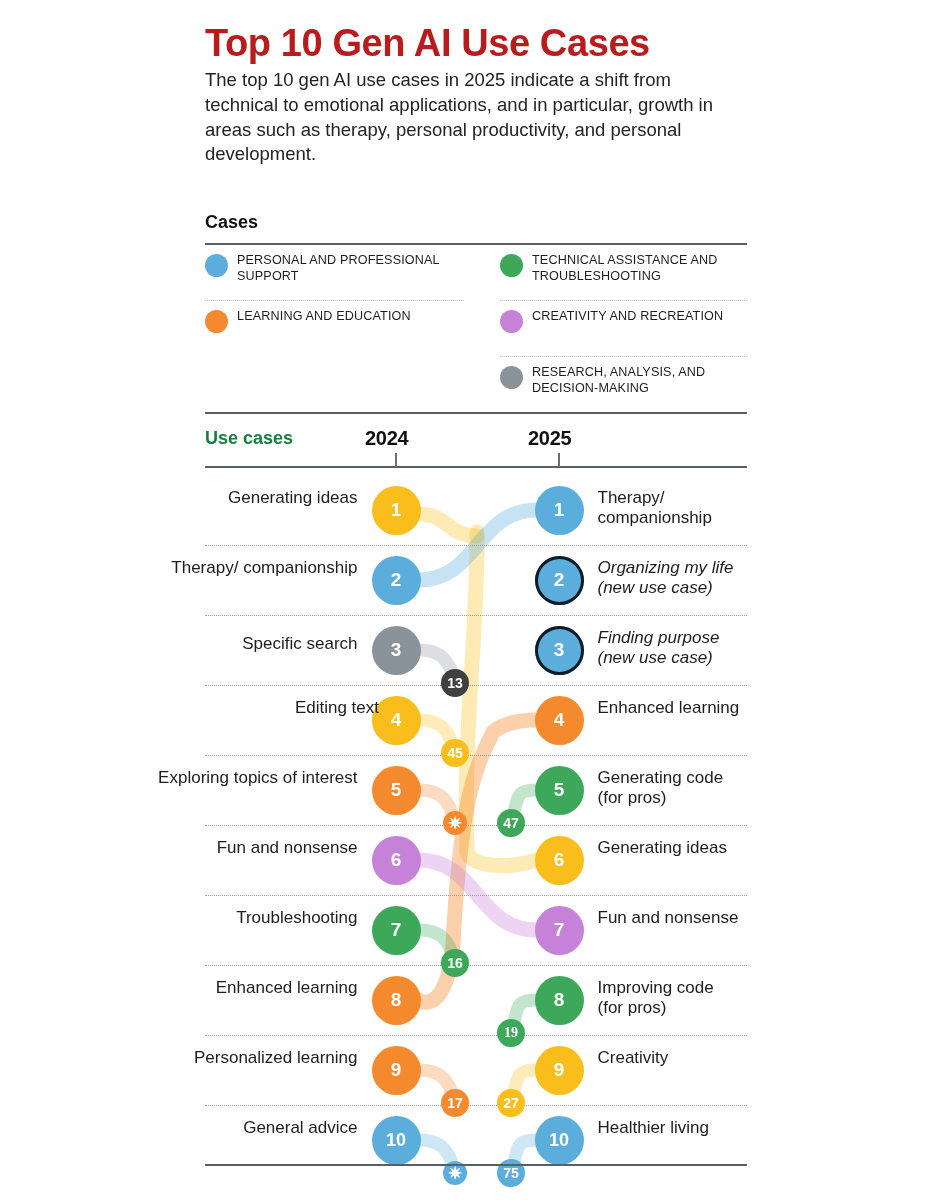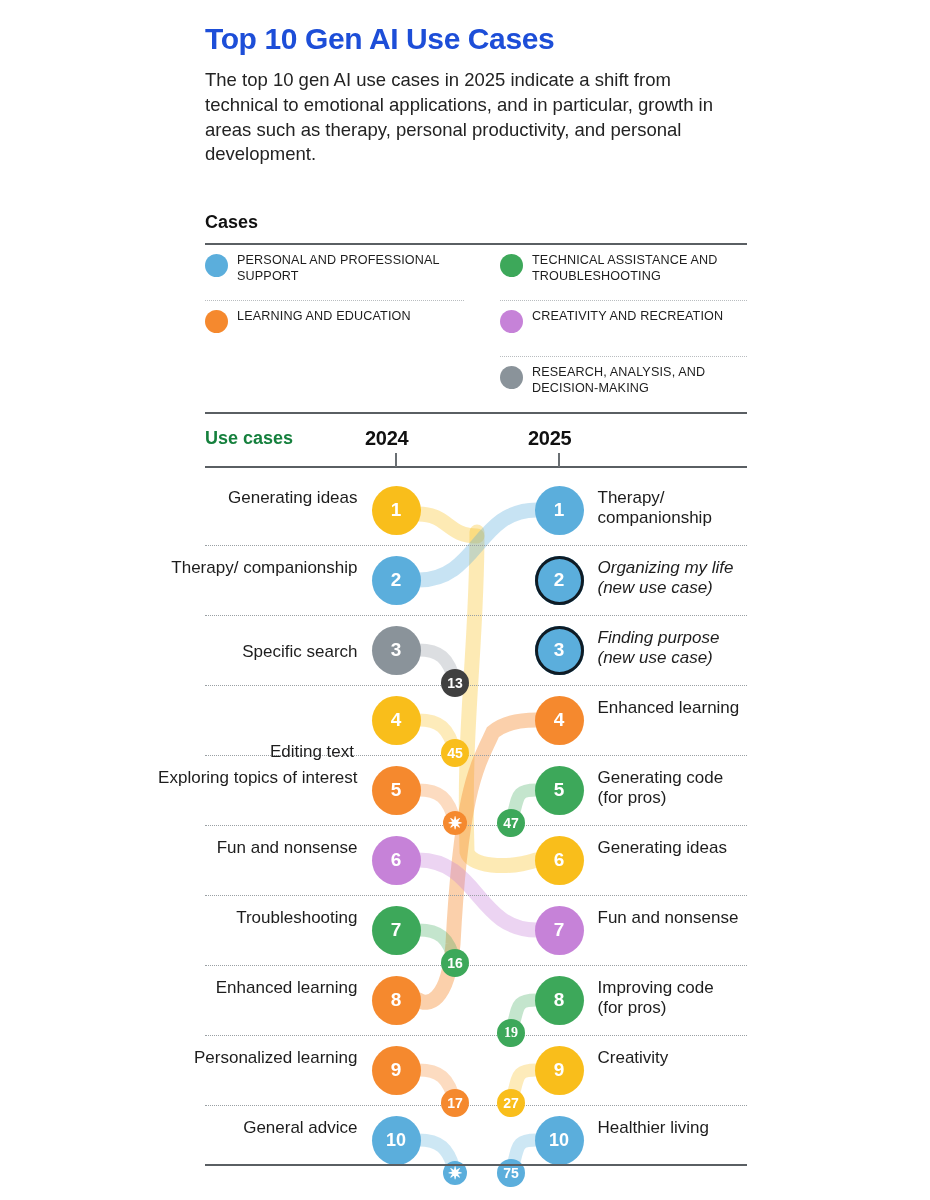--- a/index.html
+++ b/index.html
@@ -9,22 +9,22 @@
     color:#1a1a1a;
     -webkit-font-smoothing:antialiased;
     overflow:hidden;
   }
   .page{position:relative;width:930px;height:1200px;}
   .inner{position:absolute;left:205px;top:0;width:545px;height:1200px;}
 
   
   .title{
     position:absolute;left:0;top:22px;
-    font-size:30px;font-weight:bold;letter-spacing:-0.4px;
-    color:#1d4ed8;
+    font-size:38px;font-weight:bold;letter-spacing:-0.4px;
+    color:#b91c1c;
   }
   .subtitle{
     position:absolute;left:0;top:68px;width:510px;
     font-size:18.5px;line-height:1.34;color:#232323;font-weight:400;
   }
 
   
   .themes-head{
     position:absolute;left:0;top:212px;
     font-size:18px;font-weight:bold;color:#111;
@@ -169,23 +169,23 @@
           <div class="rowline" style="top: 499px;"></div>
           <div class="rowline" style="top: 569px;"></div>
           <div class="rowline" style="top: 639px;"></div>
         </div>
       <div id="nodes">
           <div class="node" style="height: 49px; width: 49px; left: 166.5px; top: 19.5px; background: rgb(249, 190, 27); font-size: 19px;">1</div>
           <div class="rowlabel left" style="right: 389.5px; top: 22px; width: 210px;"><span>Generating ideas</span></div>
           <div class="node" style="height: 49px; width: 49px; left: 166.5px; top: 89.5px; background: rgb(91, 174, 220); font-size: 19px;">2</div>
           <div class="rowlabel left" style="right: 389.5px; top: 92px; width: 210px;"><span>Therapy/ companionship</span></div>
           <div class="node" style="height: 49px; width: 49px; left: 166.5px; top: 159.5px; background: rgb(138, 147, 154); font-size: 19px;">3</div>
-          <div class="rowlabel left" style="right: 389.5px; top: 176px; width: 210px;"><span>Specific search</span></div>
+          <div class="rowlabel left" style="right: 389.5px; top: 168px; width: 210px;"><span>Specific search</span></div>
           <div class="node" style="height: 49px; width: 49px; left: 166.5px; top: 229.5px; background: rgb(249, 190, 27); font-size: 19px;">4</div>
-          <div class="rowlabel left" style="right: 393px; top: 232px; width: 210px; margin-top: 44px;"><span>Editing text</span></div>
+          <div class="rowlabel left" style="right: 368px; top: 232px; width: 210px;"><span>Editing text</span></div>
           <div class="node" style="height: 49px; width: 49px; left: 166.5px; top: 299.5px; background: rgb(245, 137, 46); font-size: 19px;">5</div>
           <div class="rowlabel left" style="right: 389.5px; top: 302px; width: 210px;"><span>Exploring topics of interest</span></div>
           <div class="node" style="height: 49px; width: 49px; left: 166.5px; top: 369.5px; background: rgb(198, 130, 216); font-size: 19px;">6</div>
           <div class="rowlabel left" style="right: 389.5px; top: 372px; width: 210px;"><span>Fun and nonsense</span></div>
           <div class="node" style="height: 49px; width: 49px; left: 166.5px; top: 439.5px; background: rgb(61, 168, 90); font-size: 19px;">7</div>
           <div class="rowlabel left" style="right: 389.5px; top: 442px; width: 210px;"><span>Troubleshooting</span></div>
           <div class="node" style="height: 49px; width: 49px; left: 166.5px; top: 509.5px; background: rgb(245, 137, 46); font-size: 19px;">8</div>
           <div class="rowlabel left" style="right: 389.5px; top: 512px; width: 210px;"><span>Enhanced learning</span></div>
           <div class="node" style="height: 49px; width: 49px; left: 166.5px; top: 579.5px; background: rgb(245, 137, 46); font-size: 19px;">9</div>
           <div class="rowlabel left" style="right: 389.5px; top: 582px; width: 210px;"><span>Personalized learning</span></div>

